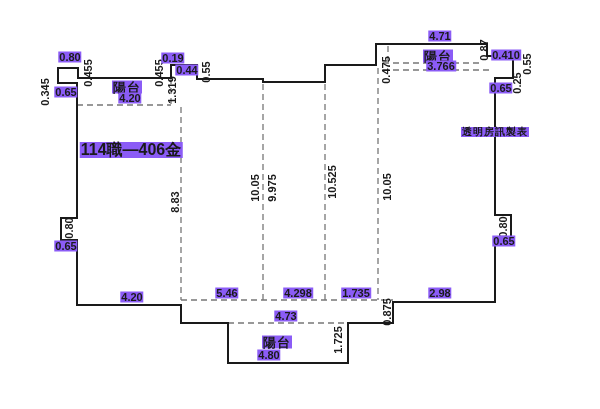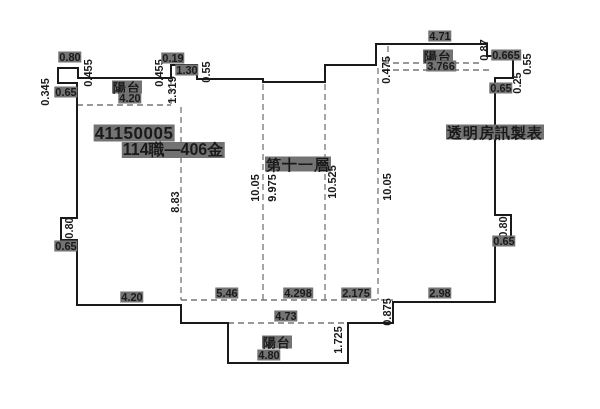--- a/index.html
+++ b/index.html
@@ -4,27 +4,27 @@
 <style>
   html,body { margin:0; padding:0; background:#ffffff; }
   .stage {
     position:relative; width:600px; height:409px; background:#ffffff;
     font-family:"Liberation Sans", sans-serif; overflow:hidden;
   }
   .stage svg { position:absolute; left:0; top:0; }
   .lbl {
     position:absolute; transform:translate(-50%,-50%);
     font:700 11px "Liberation Sans", sans-serif; color:#1a1a1a;
-    white-space:nowrap; line-height:1; background:#737373; padding:0 1px;
+    white-space:nowrap; line-height:1; background:#8b5cf6; padding:0 1px;
   }
   .lbl.v { transform:translate(-50%,-50%) rotate(-90deg); background:transparent; }
   .lbl.cn  { font-size:13px; letter-spacing:1px; }
   .lbl.big { font-size:17px; letter-spacing:.5px; }
-  .lbl.big2{ font-size:16px;margin-left:42px; }
-  .lbl.med { font-size:15px; letter-spacing:1px; }
+  .lbl.big2{ font-size:16px; }
+  .lbl.med { font-size:10px; letter-spacing:1px; }
 </style>
 </head>
 <body>
 
 <div class="stage">
 
   <svg width="600" height="409" viewBox="0 0 600 409">
 
     <path d="M77,105 L171,105 M171,78 L171,106 M181,107 L181,300 M263,84 L263,300 M325,84 L325,300 M378,68 L378,300 M181,300 L393,300 M228,323 L348,323 M383,63 L479,63 M383,70 L492,70 M388,46 L388,62" fill="none" stroke="#777777" stroke-width="1.3" stroke-dasharray="6 4"></path>
 
@@ -35,53 +35,51 @@
   <div class="lbl v" style="left:45px;top:92px">0.345</div>
   <div class="lbl v" style="left:88px;top:73px">0.455</div>
   <div class="lbl" style="left:66px;top:92px">0.65</div>
 
   <div class="lbl cn" style="left:127px;top:87px">陽台</div>
   <div class="lbl" style="left:130px;top:98px">4.20</div>
 
   <div class="lbl v" style="left:159px;top:73px">0.455</div>
   <div class="lbl" style="left:173px;top:58px">0.19</div>
   <div class="lbl v" style="left:172px;top:90px">1.319</div>
-  <div class="lbl" style="left:187px;top:70px">1.30</div>
+  <div class="lbl" style="left:187px;top:70px">0.44</div>
   <div class="lbl v" style="left:206px;top:72px">0.55</div>
 
   <div class="lbl v" style="left:386px;top:70px">0.475</div>
   <div class="lbl" style="left:440px;top:36px">4.71</div>
   <div class="lbl cn" style="left:438px;top:56px">陽台</div>
   <div class="lbl" style="left:441px;top:66px">3.766</div>
   <div class="lbl v" style="left:484px;top:50px">0.87</div>
-  <div class="lbl" style="left:506px;top:55px">0.665</div>
+  <div class="lbl" style="left:506px;top:55px">0.410</div>
   <div class="lbl v" style="left:527px;top:64px">0.55</div>
   <div class="lbl v" style="left:517px;top:83px">0.25</div>
   <div class="lbl" style="left:501px;top:88px">0.65</div>
 
-  <div class="lbl big" style="left:134px;top:133px">41150005</div>
   <div class="lbl big2" style="left:131px;top:150px">114職—406金</div>
   <div class="lbl med" style="left:495px;top:132px">透明房訊製表</div>
-  <div class="lbl med" style="left:298px;top:164px">第十一層</div>
 
   <div class="lbl v" style="left:175px;top:202px">8.83</div>
   <div class="lbl v" style="left:255px;top:188px">10.05</div>
   <div class="lbl v" style="left:272px;top:188px">9.975</div>
   <div class="lbl v" style="left:332px;top:182px">10.525</div>
   <div class="lbl v" style="left:387px;top:187px">10.05</div>
 
   <div class="lbl v" style="left:69px;top:228px">0.80</div>
   <div class="lbl" style="left:66px;top:246px">0.65</div>
   <div class="lbl v" style="left:503px;top:227px">0.80</div>
   <div class="lbl" style="left:504px;top:241px">0.65</div>
 
   <div class="lbl" style="left:132px;top:297px">4.20</div>
   <div class="lbl" style="left:227px;top:293px">5.46</div>
   <div class="lbl" style="left:298px;top:293px">4.298</div>
-  <div class="lbl" style="left:356px;top:293px">2.175</div>
+  <div class="lbl" style="left:356px;top:293px">1.735</div>
   <div class="lbl" style="left:440px;top:293px">2.98</div>
   <div class="lbl v" style="left:387px;top:312px">0.875</div>
   <div class="lbl" style="left:286px;top:316px">4.73</div>
 
   <div class="lbl v" style="left:338px;top:340px">1.725</div>
   <div class="lbl cn" style="left:277px;top:342px">陽台</div>
   <div class="lbl" style="left:269px;top:355px">4.80</div>
 
 </div>
 

